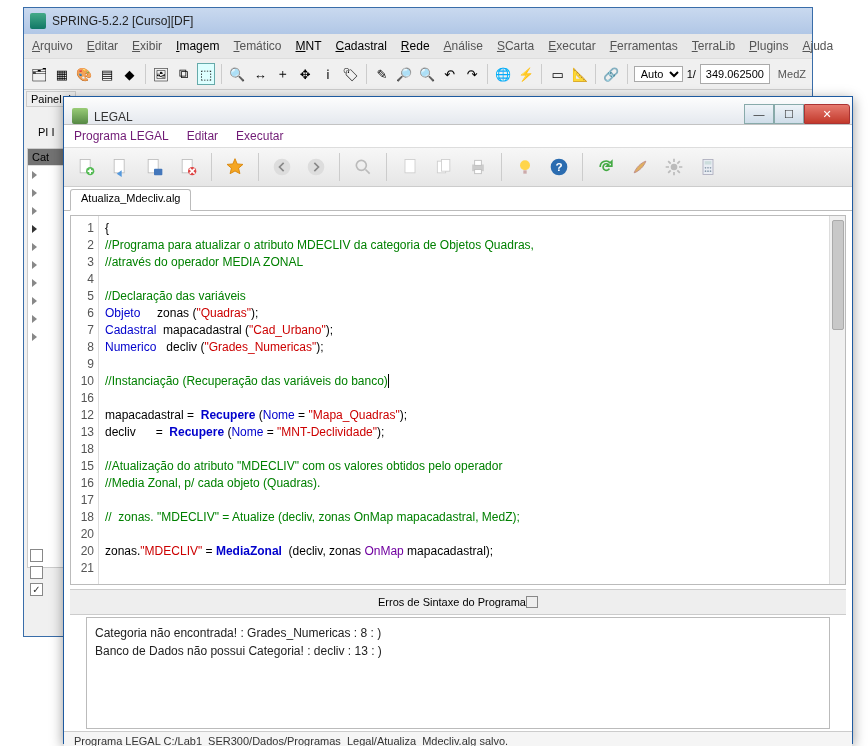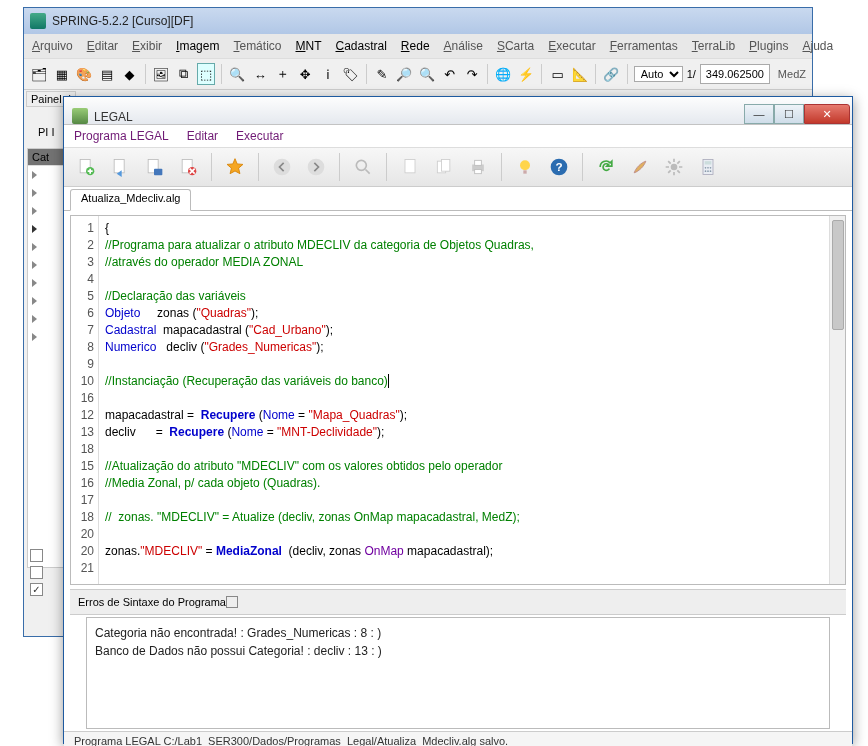--- a/index.html
+++ b/index.html
@@ -47,21 +47,21 @@
 .code { flex: 1; padding: 4px 6px; font-family: "Courier New", monospace; font-size: 12px; line-height: 17px; white-space: pre; overflow: hidden; color: #000; }
 .kw { color: #0000cc; }
 .cm { color: #008000; }
 .str { color: #cc0000; }
 .fn { color: #0000cc; font-weight: bold; }
 .id { color: #7000a0; }
 .cursor { border-right: 1px solid #000; }
 .vscroll { position: absolute; right: 0; top: 0; width: 16px; height: 100%; background: #f0f0f0; border-left: 1px solid #ddd; }
 .vscroll .thumb { position: absolute; left: 2px; width: 12px; background: #c8c8c8; border: 1px solid #aaa; border-radius: 2px; }
 
-.err-title { height: 20px; background: #eee; border-top: 1px solid #ccc; border-bottom: 1px solid #ccc; padding: 12px 8px; font-size: 11px; display:flex;align-items:center; justify-content:flex-start; margin: 0 6px; }
+.err-title { height: 20px; background: #eee; border-top: 1px solid #ccc; border-bottom: 1px solid #ccc; padding: 12px 8px; font-size: 11px; display:flex;align-items:center; justify-content:center; margin: 0 6px; }
 .err-title .dock { width:12px;height:12px;border:1px solid #888; }
 .err-body { margin: 2px 22px; border: 1px solid #bbb; background: #fff; height: 112px; padding: 6px 8px; font-size: 12px; color: #222; line-height: 18px; }
 .status { height: 22px; background: #f5f5f5; border-top: 1px solid #ccc; padding: 3px 10px; font-size: 11px; color: #333; margin: 0 0 0 0; }
 
 
 .bgword { position: absolute; left: 296px; top: 2px; font-size: 34px; font-weight: bold; color: #5a6a7a; opacity: 0.35; letter-spacing: 1px; pointer-events: none; }
 </style>
 </head>
 <body>
 

